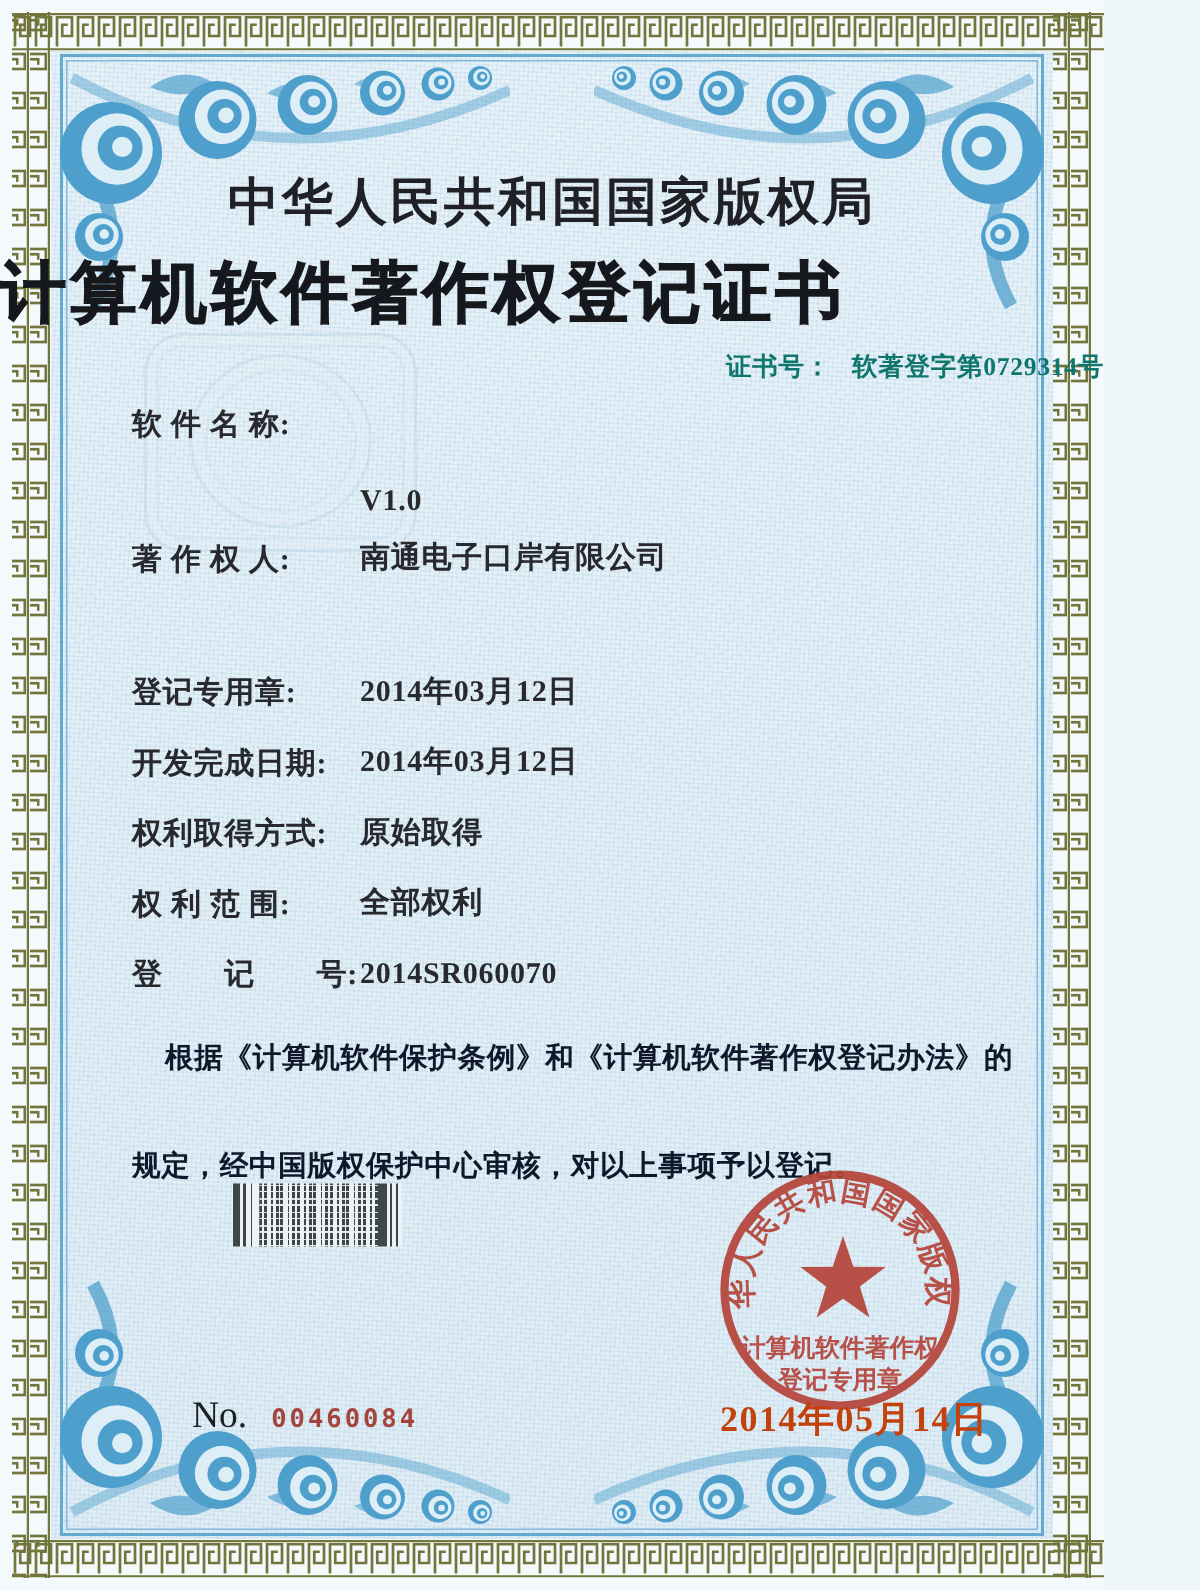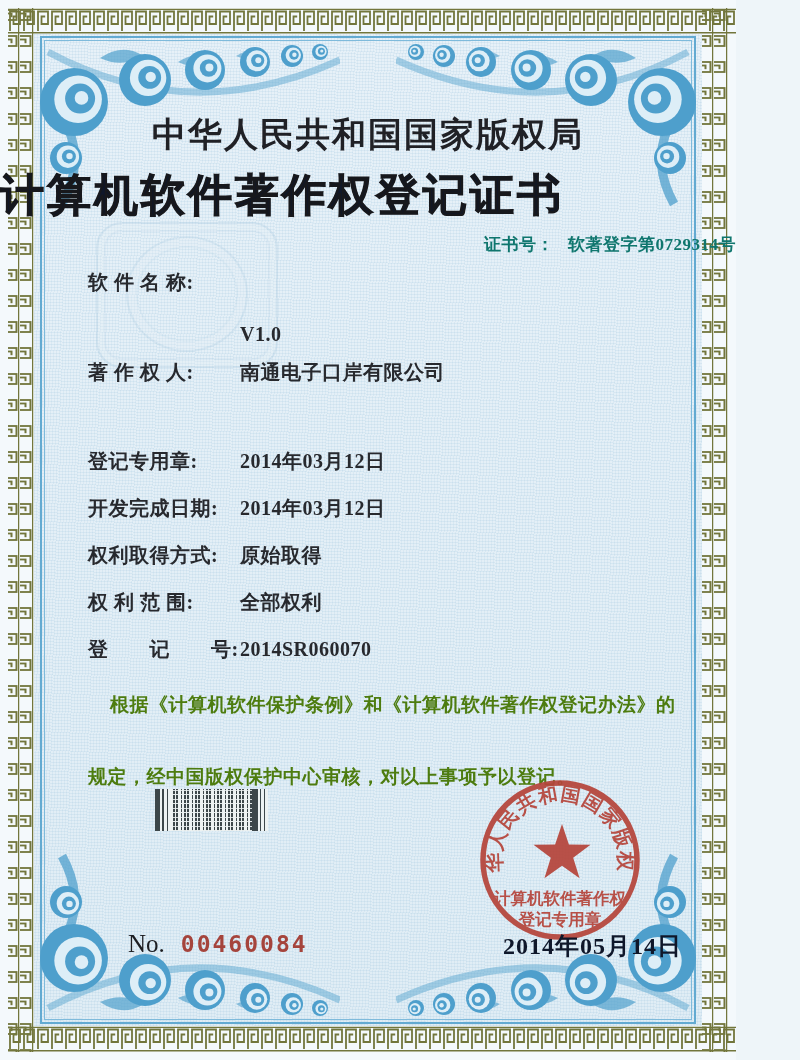--- a/index.html
+++ b/index.html
@@ -43,39 +43,39 @@
   .cert-title{position:absolute;left:0;right:0;top:166px;text-align:left;font-size:44px;font-weight:900;
     letter-spacing:3px;color:#0f172a;-webkit-text-stroke:1px #17181c;}
   .certno{position:absolute;left:484px;top:233px;font-size:17px;font-weight:700;color:#0f766e;letter-spacing:.5px;}
   .certno .v{margin-left:14px;}
 
   .row{position:absolute;left:88px;font-size:20px;color:#27292e;font-weight:700;letter-spacing:.5px;}
   .row .lbl{position:absolute;left:0;top:0;white-space:pre;}
   .row .vals{position:absolute;left:152px;top:0;width:480px;line-height:26px;white-space:pre;}
   .r0{top:269px;} .r1{top:359px;} .r2{top:448px;} .r3{top:495px;} .r4{top:542px;} .r5{top:589px;} .r6{top:636px;}
 
-  .statement{position:absolute;left:88px;top:0;width:650px;font-size:19px;font-weight:700;color:#4d7c0f;letter-spacing:.5px;}
+  .statement{position:absolute;left:88px;top:0;width:650px;font-size:19px;font-weight:700;color:#0f172a;letter-spacing:.5px;}
   .st1{top:692px;text-indent:22px;} .st2{top:764px;}
 
   
   .barcode{position:absolute;left:155px;top:789px;width:113px;height:42px;background:#edf2f2;}
   .bc{position:absolute;top:0;bottom:0;}
   .bc-l{left:0;width:18px;background:repeating-linear-gradient(90deg,#3d474a 0 5px,#edf2f2 5px 7px,#3d474a 7px 9px,#edf2f2 9px 12px,#3d474a 12px 13px,#edf2f2 13px 18px);}
   .bc-m{left:18px;right:16px;background:
       repeating-linear-gradient(0deg, rgba(237,242,242,.95) 0 1px, rgba(0,0,0,0) 1px 4px, rgba(237,242,242,.85) 4px 5px, rgba(0,0,0,0) 5px 9px),
       repeating-linear-gradient(90deg,#3d474a 0 2px,#edf2f2 2px 3px,#3d474a 3px 5px,#edf2f2 5px 8px,#3d474a 8px 9px,#edf2f2 9px 11px);}
   .bc-r{right:0;width:16px;background:repeating-linear-gradient(90deg,#3d474a 0 6px,#edf2f2 6px 8px,#3d474a 8px 9px,#edf2f2 9px 12px,#3d474a 12px 13px,#edf2f2 13px 16px);}
 
   
   .seal{position:absolute;left:455px;top:755px;width:210px;height:210px;opacity:.93;}
-  .issue-date{position:absolute;left:503px;top:930px;font-size:24px;font-weight:700;color:#0f172a;letter-spacing:1px;}
+  .issue-date{position:absolute;left:480px;top:930px;font-size:24px;font-weight:700;color:#c2410c;letter-spacing:1px;}
 
   
   .serial{position:absolute;left:128px;top:930px;font-size:25px;color:#1d1e22;}
-  .serial .num{margin-left:16px;font-family:"DejaVu Sans Mono",monospace;font-size:23px;color:#a5443c;letter-spacing:2px;font-weight:700;}
+  .serial .num{margin-left:16px;font-family:"DejaVu Sans Mono",monospace;font-size:17px;color:#a5443c;letter-spacing:2px;font-weight:700;}
 </style>
 </head>
 <body>
 
 <svg width="0" height="0" style="position:absolute" aria-hidden="true">
   <defs>
     <pattern id="mk" width="14" height="26" patternUnits="userSpaceOnUse">
       <path d="M2 23 V3.5 H12 V16 H5.5 V8.5 H9.2" fill="none" stroke="#72763c" stroke-width="1.8"></path>
       <path d="M0 24.8 H14 M0 1.4 H14" fill="none" stroke="#72763c" stroke-width="1.4"></path>
     </pattern>

